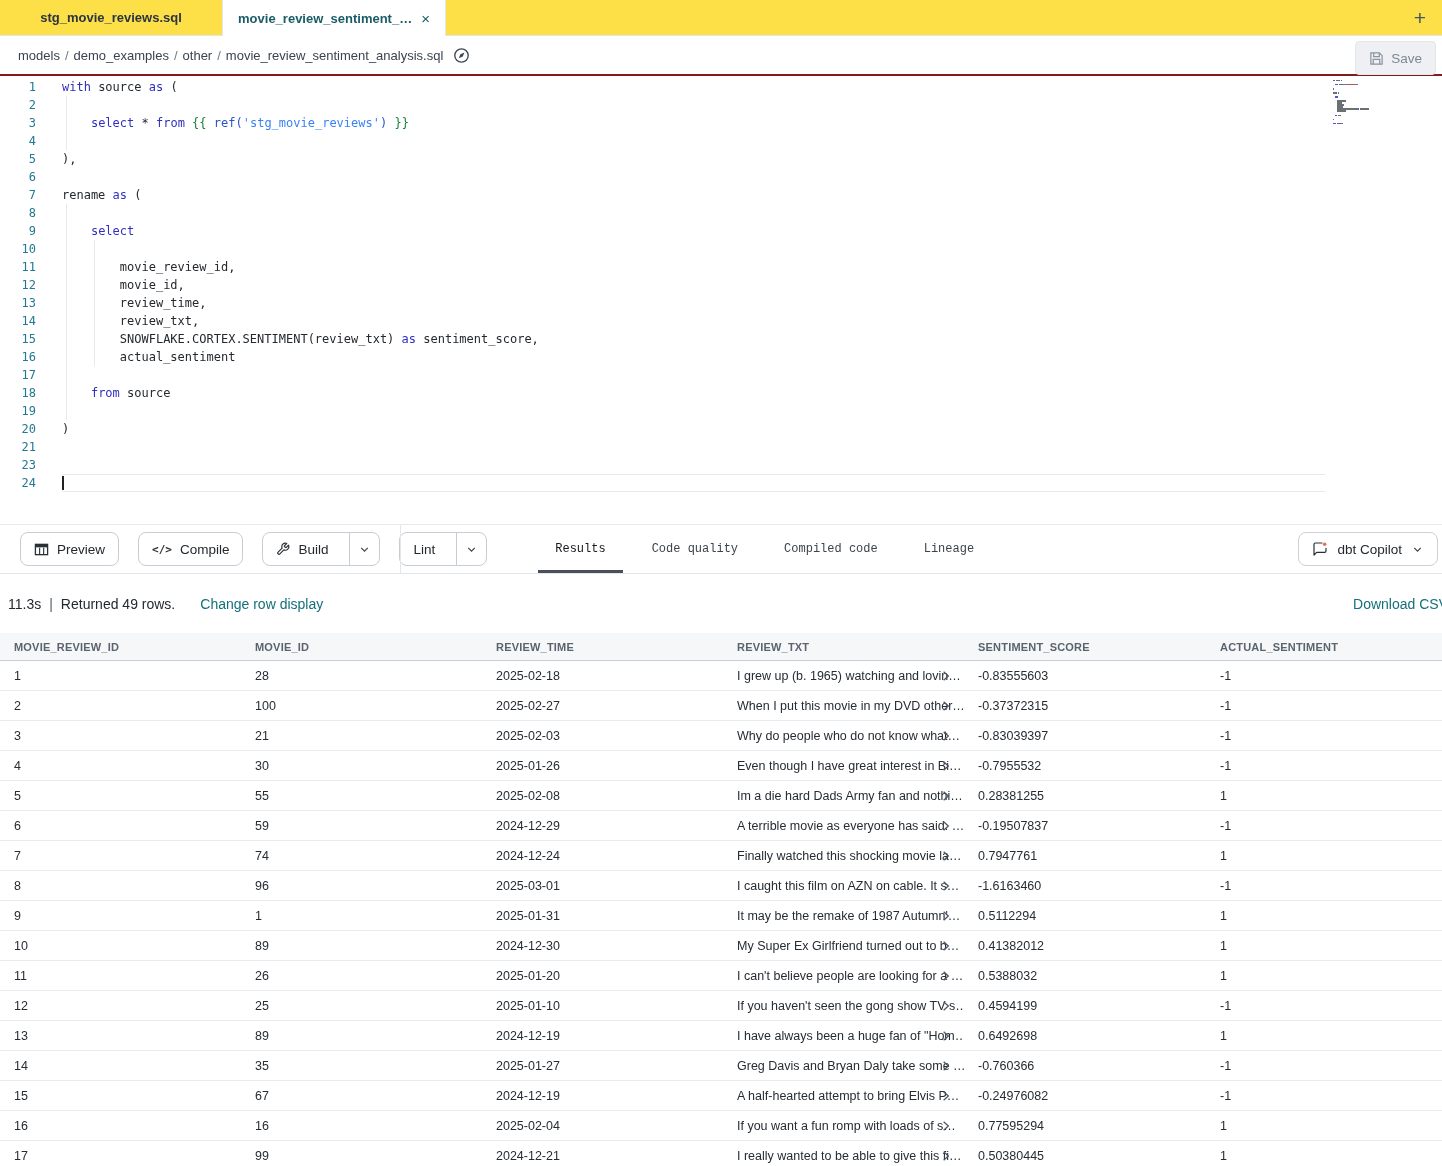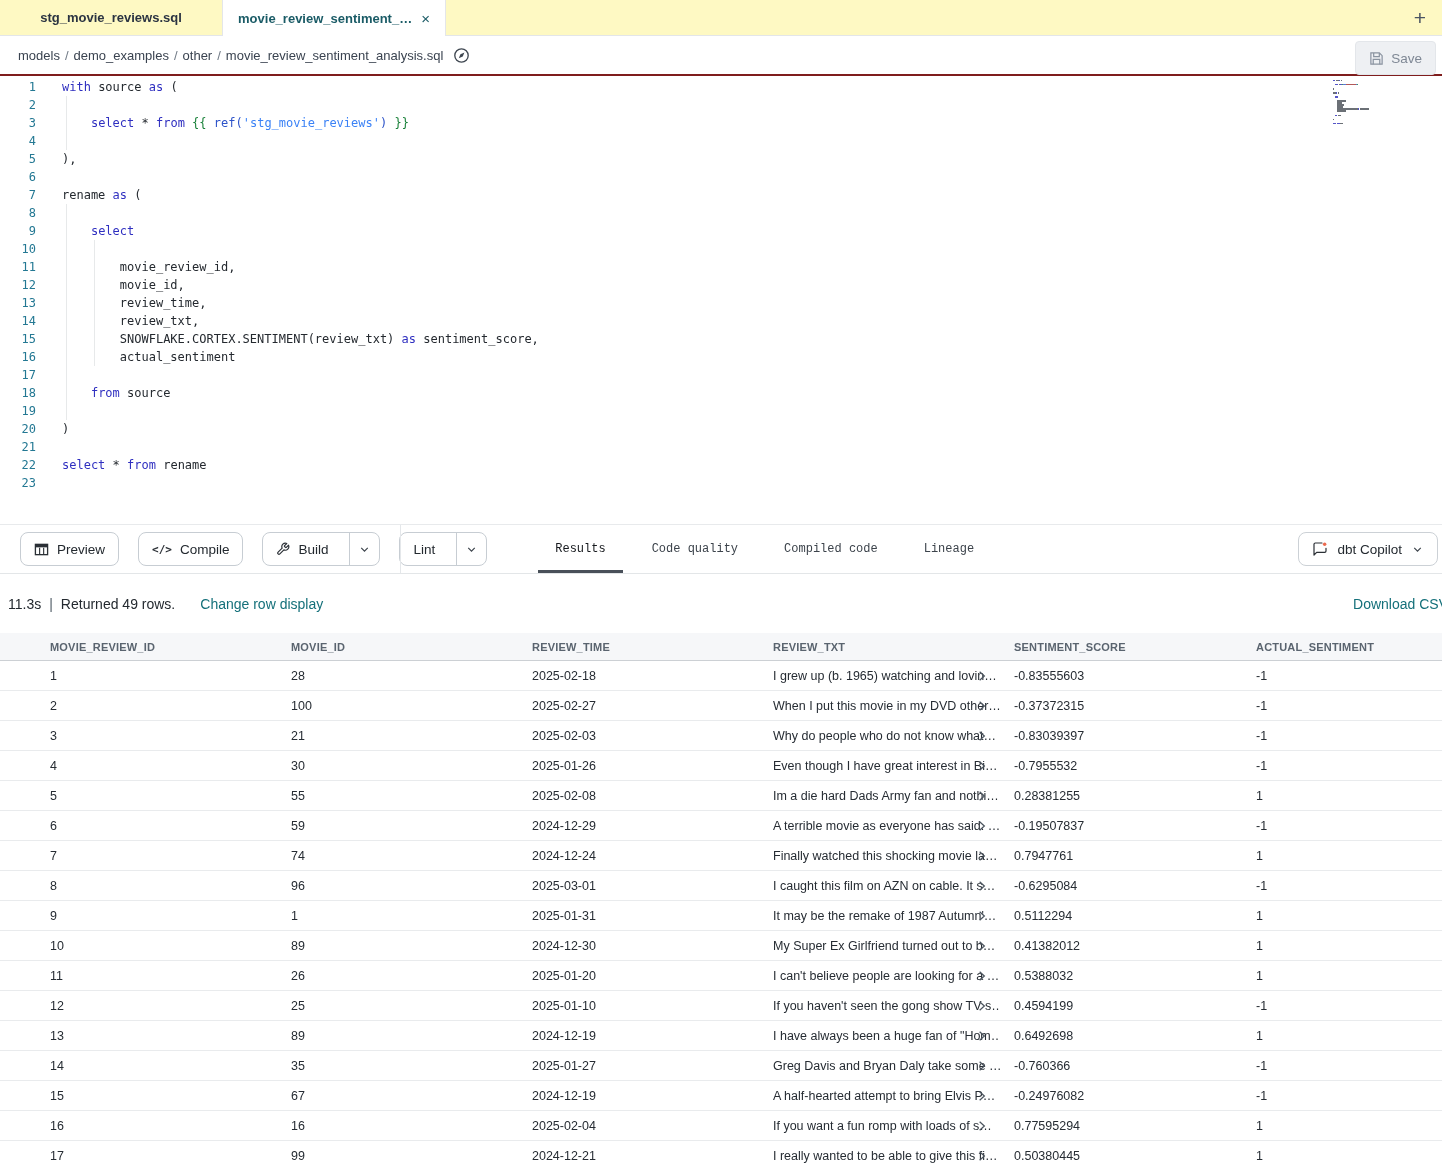--- a/index.html
+++ b/index.html
@@ -1,21 +1,21 @@
 <!DOCTYPE html>
 <html><head>
 <meta charset="utf-8">
 <style>
   * { box-sizing: border-box; margin: 0; padding: 0; }
   html, body { width: 1442px; height: 1166px; overflow: hidden; background: #fff;
     font-family: "Liberation Sans", sans-serif; }
   .app { width: 1442px; height: 1166px; position: relative; background: #fff; }
 
   
-  .tabbar { height: 36px; background: #fef9c3; border-bottom: 1px solid #e3e6e9;
+  .tabbar { height: 36px; background: #fde047; border-bottom: 1px solid #e3e6e9;
     display: flex; position: relative; }
   .ftab { width: 223px; display: flex; align-items: center; justify-content: center;
     font-size: 13px; font-weight: 700; cursor: default; }
   .ftab.inactive { color: #2b3442; border-right: 1px solid #e4e6e9; }
   .ftab.active { color: #1a5b66; background: #fff; height: 36px; margin-bottom: -1px;
     border-right: 1px solid #e4e6e9; }
   .ftab .close { margin-left: 9px; font-size: 15px; font-weight: 400; color: #1a5b66; line-height: 1; }
   .plus-btn { position: absolute; right: 8px; top: 4px; width: 28px; height: 28px;
     display: flex; align-items: center; justify-content: center; font-size: 21px;
     font-weight: 400; color: #4b5563; }
@@ -72,21 +72,21 @@
 
   
   .meta-row { height: 59px; display: flex; align-items: center; padding: 0 8px;
     font-size: 14px; color: #23292f; background: #fff; }
   .meta-sep { margin: 0 8px; color: #55606a; }
   .link { color: #14707a; }
   .link.change { margin-left: 25px; }
   .link.download { margin-left: auto; margin-right: -14px; white-space: nowrap; }
 
   
-  .grid-cols { display: grid; grid-template-columns: 241px 241px 241px 241px 242px 1fr; padding-left: 36px; }
+  .grid-cols { display: grid; grid-template-columns: 241px 241px 241px 241px 242px 1fr; }
   .thead { height: 28px; background: #f6f7f9; border-bottom: 1px solid #ccd0d4; align-items: center; }
   .th { padding-left: 14px; font-size: 11px; font-weight: 700; color: #5a646f;
     letter-spacing: 0.2px; white-space: nowrap; overflow: hidden; }
   .trow { height: 30px; border-bottom: 1px solid #e9ebed; align-items: center; background: #fff; }
   .td { padding-left: 14px; font-size: 12.5px; color: #262c33; white-space: nowrap; overflow: hidden; }
   .td-review { position: relative; padding-right: 30px; }
   .cell-chev { position: absolute; right: 14px; top: 50%; transform: translateY(-50%);
     display: flex; align-items: center; }
 </style>
 </head>
@@ -216,26 +216,26 @@
         </div>
         <div class="code-line">
           <span class="gutter">20</span>
           <span class="lcontent"><span class="tk-p">)</span></span>
         </div>
         <div class="code-line">
           <span class="gutter">21</span>
           <span class="lcontent"></span>
         </div>
         <div class="code-line">
-          <span class="gutter">22</span>
-          <span class="lcontent"><span class="tk-k">select</span><span class="tk-p"> * </span><span class="tk-k">from</span><span class="tk-p"> rename</span></span>
-        </div>
-        <div class="code-line">
           <span class="gutter">23</span>
           <span class="lcontent"></span>
+        </div>
+        <div class="code-line current">
+          <span class="gutter">24</span>
+          <span class="lcontent"><span class="caret"></span></span>
         </div>
       </div>
     <div id="minimap" class="minimap">
         <div class="mm-line"><span class="mm-tk mm-k" style="margin-left: 0px; width: 2.2px;"></span><span class="mm-tk mm-p" style="margin-left: 0.55px; width: 3.3px;"></span><span class="mm-tk mm-k" style="margin-left: 0px; width: 1.1px;"></span><span class="mm-tk mm-p" style="margin-left: 0.55px; width: 0.55px;"></span></div>
         <div class="mm-line"></div>
         <div class="mm-line"><span class="mm-tk" style="margin-left: 2.2px; width: 0px;"></span><span class="mm-tk mm-k" style="margin-left: 0px; width: 3.3px;"></span><span class="mm-tk mm-p" style="margin-left: 0.55px; width: 0.55px;"></span><span class="mm-tk mm-k" style="margin-left: 0px; width: 2.2px;"></span><span class="mm-tk" style="margin-left: 0.55px; width: 0px;"></span><span class="mm-tk mm-j" style="margin-left: 0px; width: 1.1px;"></span><span class="mm-tk mm-f" style="margin-left: 0px; width: 1.65px;"></span><span class="mm-tk mm-f" style="margin-left: 0px; width: 0.55px;"></span><span class="mm-tk mm-s" style="margin-left: 0px; width: 10.45px;"></span><span class="mm-tk mm-f" style="margin-left: 0px; width: 0.55px;"></span><span class="mm-tk mm-j" style="margin-left: 0.55px; width: 1.1px;"></span></div>
         <div class="mm-line"></div>
         <div class="mm-line"><span class="mm-tk mm-p" style="margin-left: 0px; width: 1.1px;"></span></div>
         <div class="mm-line"></div>
         <div class="mm-line"><span class="mm-tk mm-p" style="margin-left: 0px; width: 3.3px;"></span><span class="mm-tk mm-k" style="margin-left: 0px; width: 1.1px;"></span><span class="mm-tk mm-p" style="margin-left: 0.55px; width: 0.55px;"></span></div>
@@ -425,21 +425,21 @@
         </div>
         <div class="trow grid-cols">
           <div class="td">8</div>
           <div class="td">96</div>
           <div class="td">2025-03-01</div>
           <div class="td td-review"><span class="review-text">I caught this film on AZN on cable. It s…</span><span class="cell-chev">
               <svg viewBox="0 0 10 14" width="8" height="11" fill="none" stroke="#4d5660" stroke-width="1.6">
                 <polyline points="2 1.5 8 7 2 12.5"></polyline>
               </svg>
             </span></div>
-          <div class="td">-0.6295084</div>
+          <div class="td">-1.6163460</div>
           <div class="td">-1</div>
         </div>
         <div class="trow grid-cols">
           <div class="td">9</div>
           <div class="td">1</div>
           <div class="td">2025-01-31</div>
           <div class="td td-review"><span class="review-text">It may be the remake of 1987 Autumn'…</span><span class="cell-chev">
               <svg viewBox="0 0 10 14" width="8" height="11" fill="none" stroke="#4d5660" stroke-width="1.6">
                 <polyline points="2 1.5 8 7 2 12.5"></polyline>
               </svg>

